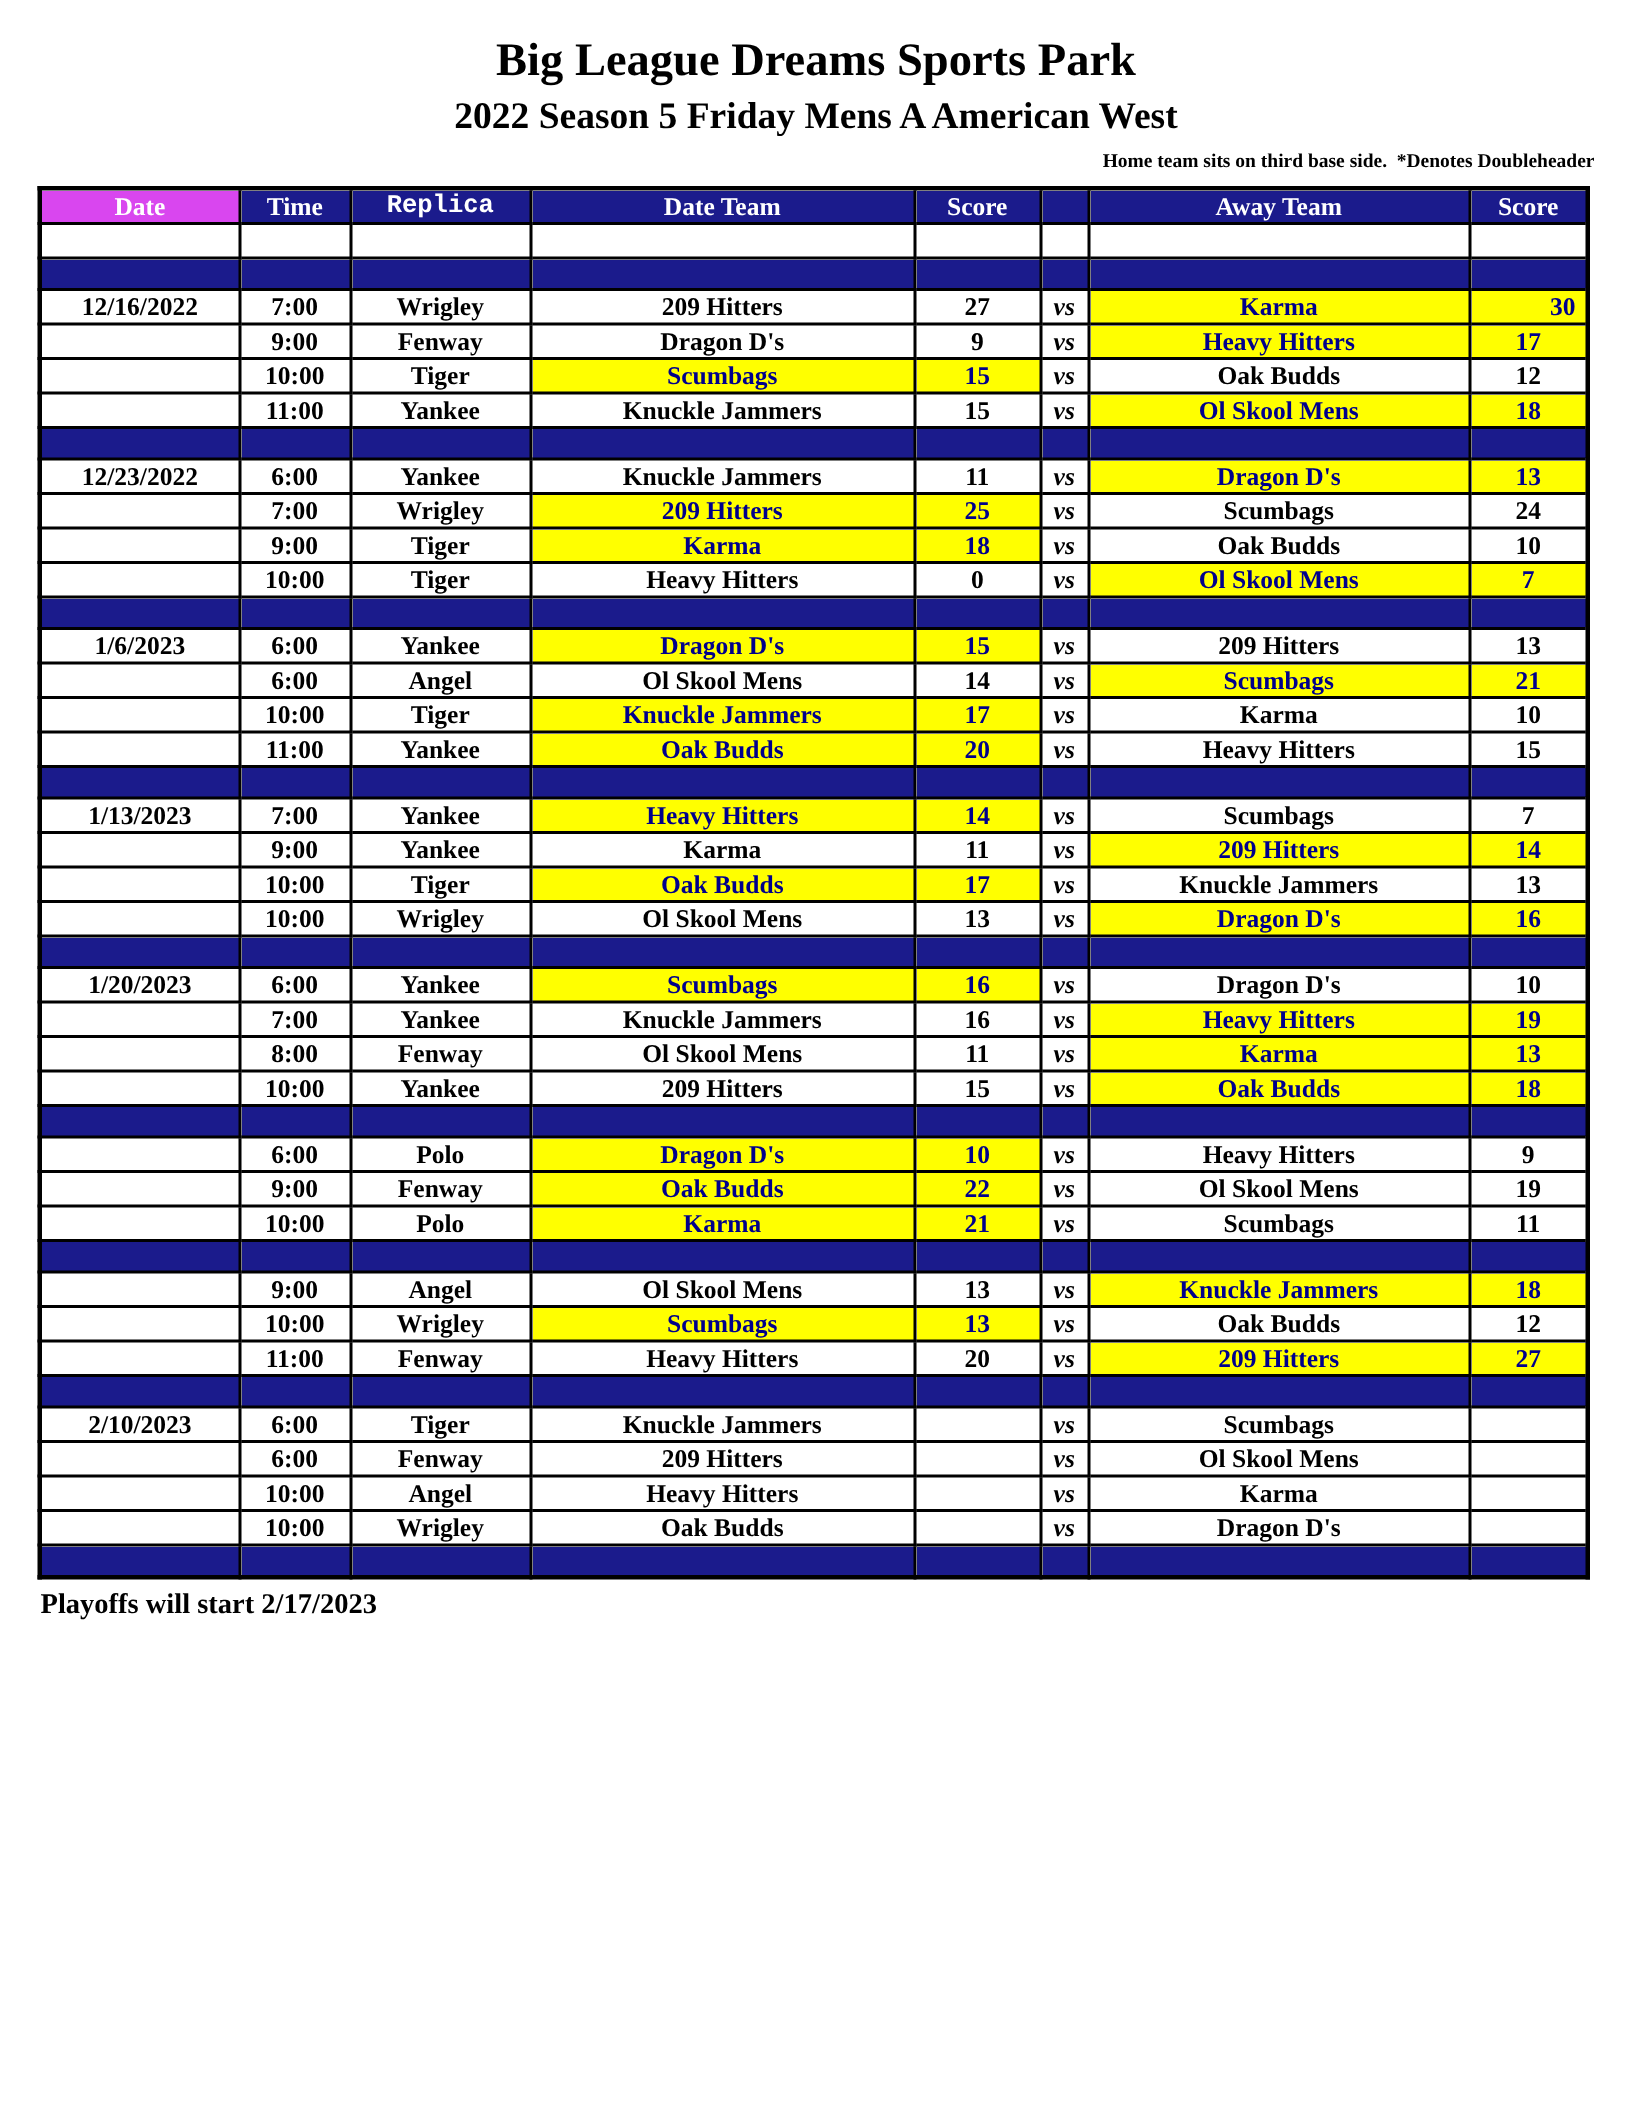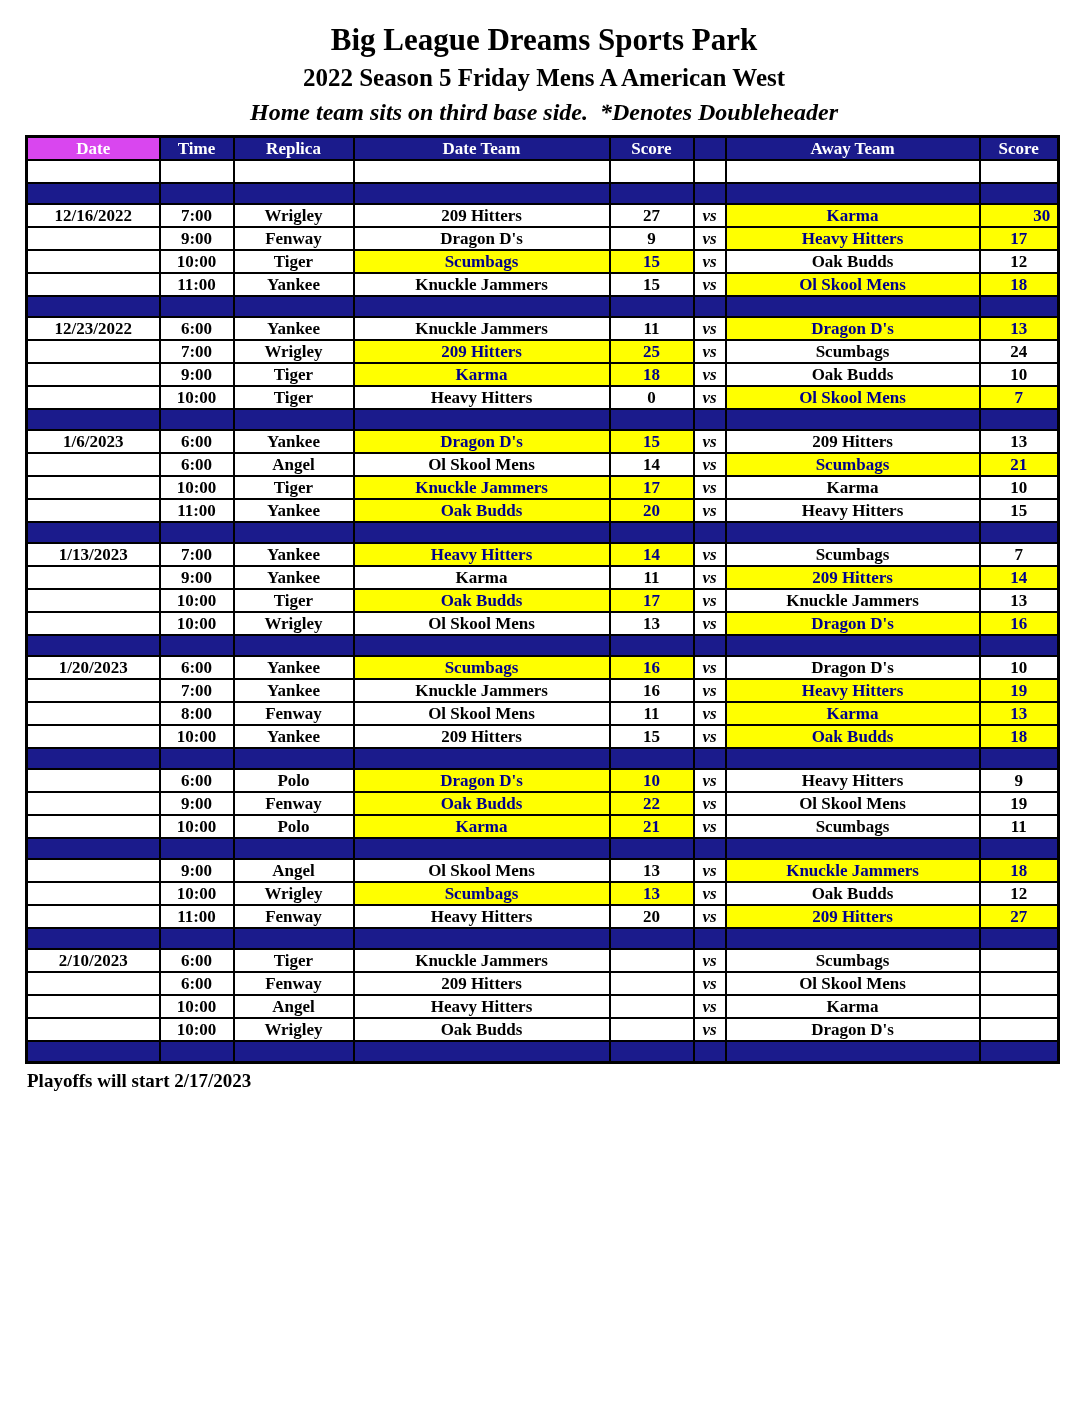--- a/index.html
+++ b/index.html
@@ -24,24 +24,23 @@
     margin: 2px 0 6px 0;
     letter-spacing: 0px;
   }
   .subtitle {
     text-align: center;
     font-size: 25px;
     font-weight: bold;
     margin: 0 0 7px 0;
   }
   .note {
-    text-align: center;
-    font-size: 24px;
+    text-align: right;
+    font-size: 13px;
     font-weight: bold;
-    font-style: italic;
     margin: 0 0 9px 0;
     white-space: pre;
   }
   table.schedule {
     border-collapse: collapse;
     table-layout: fixed;
     width: 1032px;
     border: 3px solid #000000;
   }
   table.schedule th, table.schedule td {
@@ -84,21 +83,21 @@
       <col style="width:256px">
       <col style="width:84px">
       <col style="width:32px">
       <col style="width:254px">
       <col style="width:79px">
     </colgroup>
     <thead>
         <tr>
           <th style="background: #d946ef;">Date</th>
           <th style="background: rgb(27, 27, 140);">Time</th>
-          <th style="background: rgb(27, 27, 140);">Replica</th>
+          <th style="background: rgb(27, 27, 140); font-family: Liberation Mono, monospace;">Replica</th>
           <th style="background: rgb(27, 27, 140);">Date Team</th>
           <th style="background: rgb(27, 27, 140);">Score</th>
           <th style="background: rgb(27, 27, 140);"></th>
           <th style="background: rgb(27, 27, 140);">Away Team</th>
           <th style="background: rgb(27, 27, 140);">Score</th>
         </tr>
       </thead>
     <tbody>
         <tr>
           <td></td>

